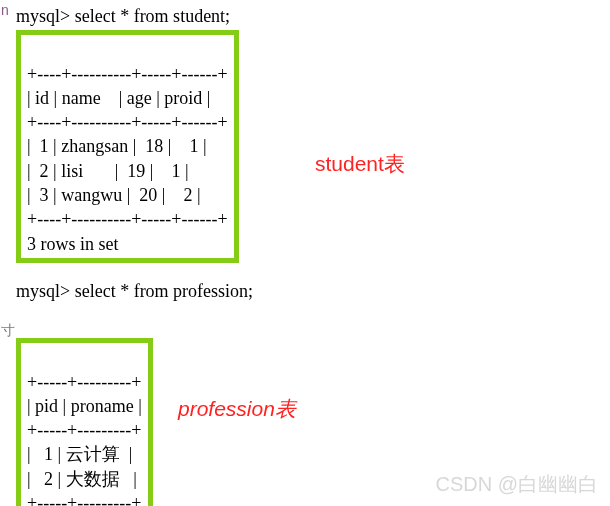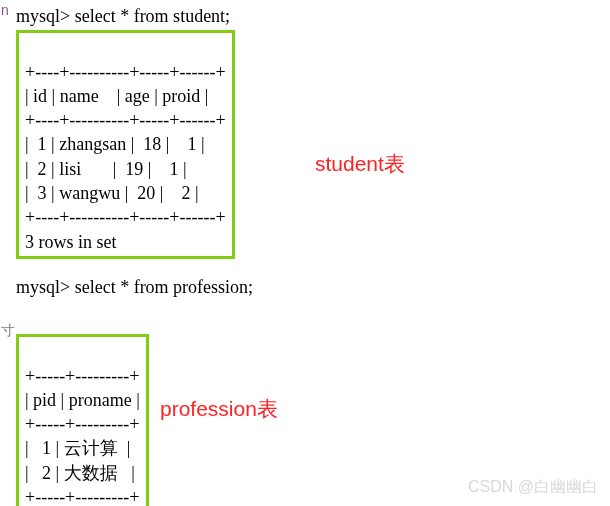--- a/index.html
+++ b/index.html
@@ -32,21 +32,21 @@
       color: #7a7a7a;
       font-size: 14px;
       font-family: Arial, sans-serif;
     }
     .query-line {
       margin-bottom: 2px;
       line-height: 1.35;
       padding-left: 8px;
     }
     .output-box {
-      border: 3px solid #84cc16;
+      border: 5px solid #84cc16;
       padding: 2px 6px;
       line-height: 1.35;
       white-space: pre;
       font-family: "Times New Roman", serif;
       display: inline-block;
     }
     .box1 {
       margin-left: 8px;
     }
     .box2 {
@@ -57,32 +57,33 @@
       position: absolute;
       color: #ff2222;
       font-family: "Microsoft YaHei", Arial, sans-serif;
       font-size: 21px;
     }
     .label1 {
       left: 315px;
       top: 150px;
     }
     .label2 {
-      left: 160px;
+      left: 178px;
       top: 395px;
+      font-style: italic;
     }
     .spacer {
       height: 16px;
     }
     .watermark {
       position: absolute;
       right: 12px;
       bottom: 8px;
       color: #b8b8b8;
-      font-size: 16px;
+      font-size: 20px;
       font-family: Arial, "Microsoft YaHei", sans-serif;
       opacity: 0.55;
       text-align: right;
     }
   </style>
 </head>
 <body>
 
 
 

